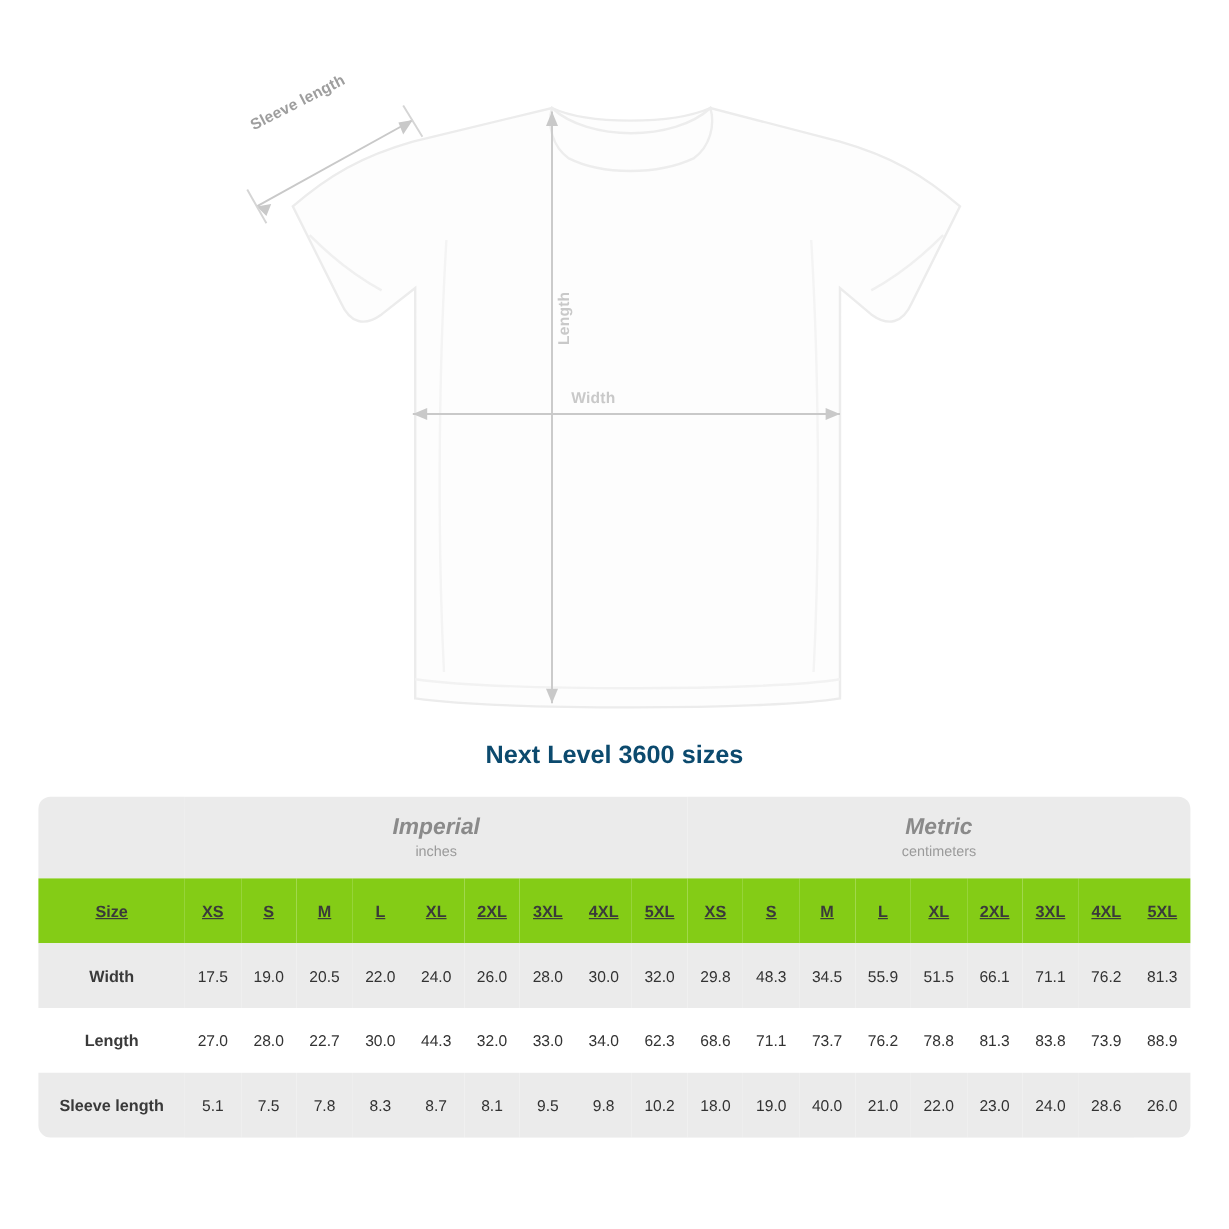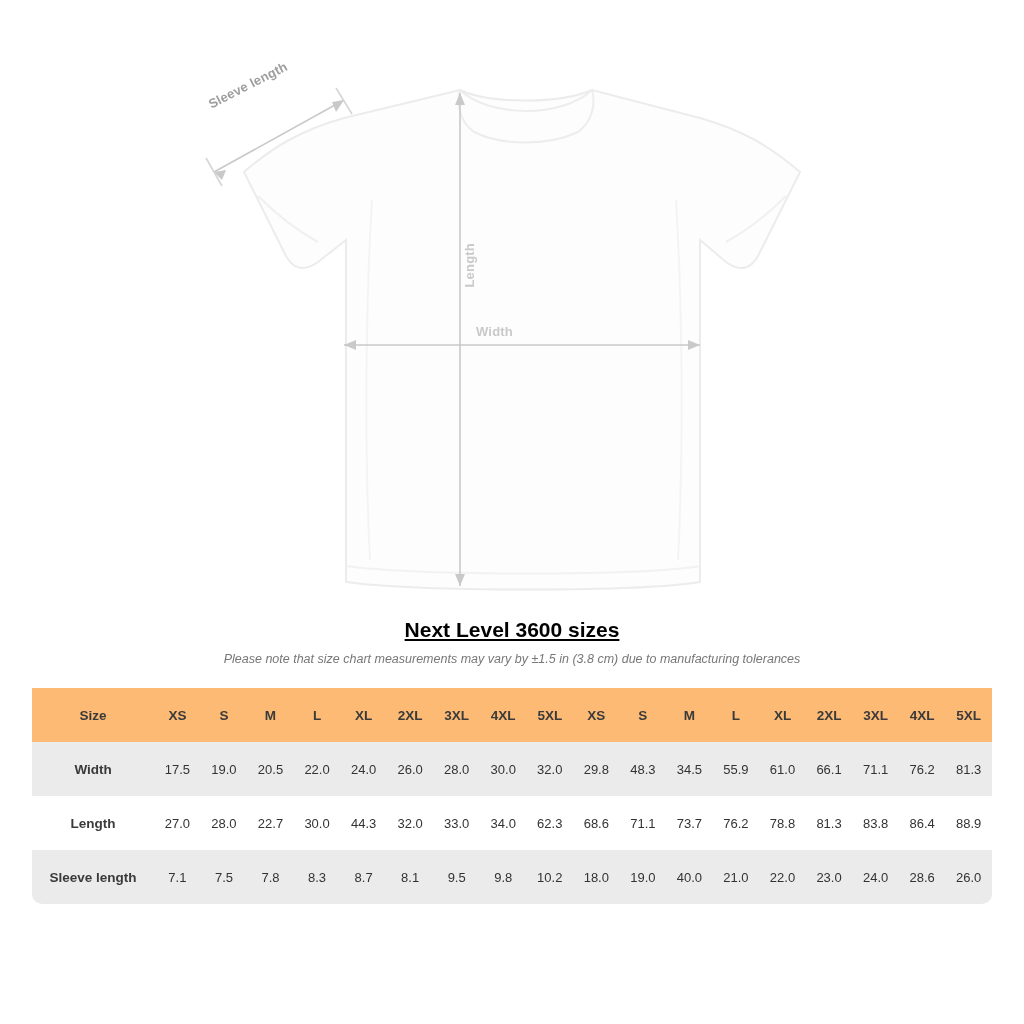--- a/index.html
+++ b/index.html
@@ -59,23 +59,22 @@
   }
 
   
   .title-block {
     text-align: center;
     margin-top: 8px;
   }
   .chart-title {
     font-size: 21px;
     font-weight: bold;
-    color: #000000;
+    color: #0c4a6e;
     margin: 0 0 10px 0;
-    text-decoration: underline;
   }
   .chart-note {
     font-size: 12.5px;
     font-style: italic;
     color: #777777;
     margin: 0;
   }
 
   
   .table-wrap {
@@ -115,24 +114,25 @@
   }
   .unit-sub {
     font-size: 12px;
     color: #9a9a9a;
     font-style: normal;
     font-weight: normal;
     line-height: 1.4;
   }
 
   tr.head-row td {
-    background: #fdba74;
+    background: #84cc16;
     font-weight: bold;
     font-size: 13.5px;
     color: #3a3a3a;
+    text-decoration: underline;
   }
   tr.data-row.shade td {
     background: #ebebeb;
   }
   tr.data-row td {
     background: #ffffff;
   }
   tr.data-row td.rowlabel {
     font-weight: bold;
     font-size: 13.5px;
@@ -193,21 +193,20 @@
     </g>
   </svg>
 
   <div class="meas-label sleeve">Sleeve length</div>
   <div class="meas-label width">Width</div>
   <div class="meas-label length">Length</div>
 </div>
 
 <div class="title-block">
   <h1 class="chart-title">Next Level 3600 sizes</h1>
-  <p class="chart-note">Please note that size chart measurements may vary by ±1.5 in (3.8 cm) due to manufacturing tolerances</p>
 </div>
 
 <div class="table-wrap">
   <table class="size-table">
     <colgroup>
       <col class="col-first">
       <col class="col-unit">
         <col class="col-unit">
         <col class="col-unit">
         <col class="col-unit">
@@ -220,20 +219,31 @@
         <col class="col-unit">
         <col class="col-unit">
         <col class="col-unit">
         <col class="col-unit">
         <col class="col-unit">
         <col class="col-unit">
         <col class="col-unit">
         <col class="col-unit">
     </colgroup>
     <tbody>
+      <tr class="unit-row">
+        <td class="rounded-left"></td>
+        <td colspan="9">
+          <div class="unit-sys">Imperial</div>
+          <div class="unit-sub">inches</div>
+        </td>
+        <td colspan="9" class="rounded-right">
+          <div class="unit-sys">Metric</div>
+          <div class="unit-sub">centimeters</div>
+        </td>
+      </tr>
 
       <tr class="head-row">
         <td>Size</td>
         <td>XS</td>
         <td>S</td>
         <td>M</td>
         <td>L</td>
         <td>XL</td>
         <td>2XL</td>
         <td>3XL</td>
@@ -258,21 +268,21 @@
         <td>22.0</td>
         <td>24.0</td>
         <td>26.0</td>
         <td>28.0</td>
         <td>30.0</td>
         <td>32.0</td>
         <td>29.8</td>
         <td>48.3</td>
         <td>34.5</td>
         <td>55.9</td>
-        <td>61.0</td>
+        <td>51.5</td>
         <td>66.1</td>
         <td>71.1</td>
         <td>76.2</td>
         <td>81.3</td>
       </tr>
 
       <tr class="data-row">
         <td class="rowlabel">Length</td>
         <td>27.0</td>
         <td>28.0</td>
@@ -283,27 +293,27 @@
         <td>33.0</td>
         <td>34.0</td>
         <td>62.3</td>
         <td>68.6</td>
         <td>71.1</td>
         <td>73.7</td>
         <td>76.2</td>
         <td>78.8</td>
         <td>81.3</td>
         <td>83.8</td>
-        <td>86.4</td>
+        <td>73.9</td>
         <td>88.9</td>
       </tr>
 
       <tr class="data-row shade last-row">
         <td class="rowlabel rounded-left">Sleeve length</td>
-        <td>7.1</td>
+        <td>5.1</td>
         <td>7.5</td>
         <td>7.8</td>
         <td>8.3</td>
         <td>8.7</td>
         <td>8.1</td>
         <td>9.5</td>
         <td>9.8</td>
         <td>10.2</td>
         <td>18.0</td>
         <td>19.0</td>

